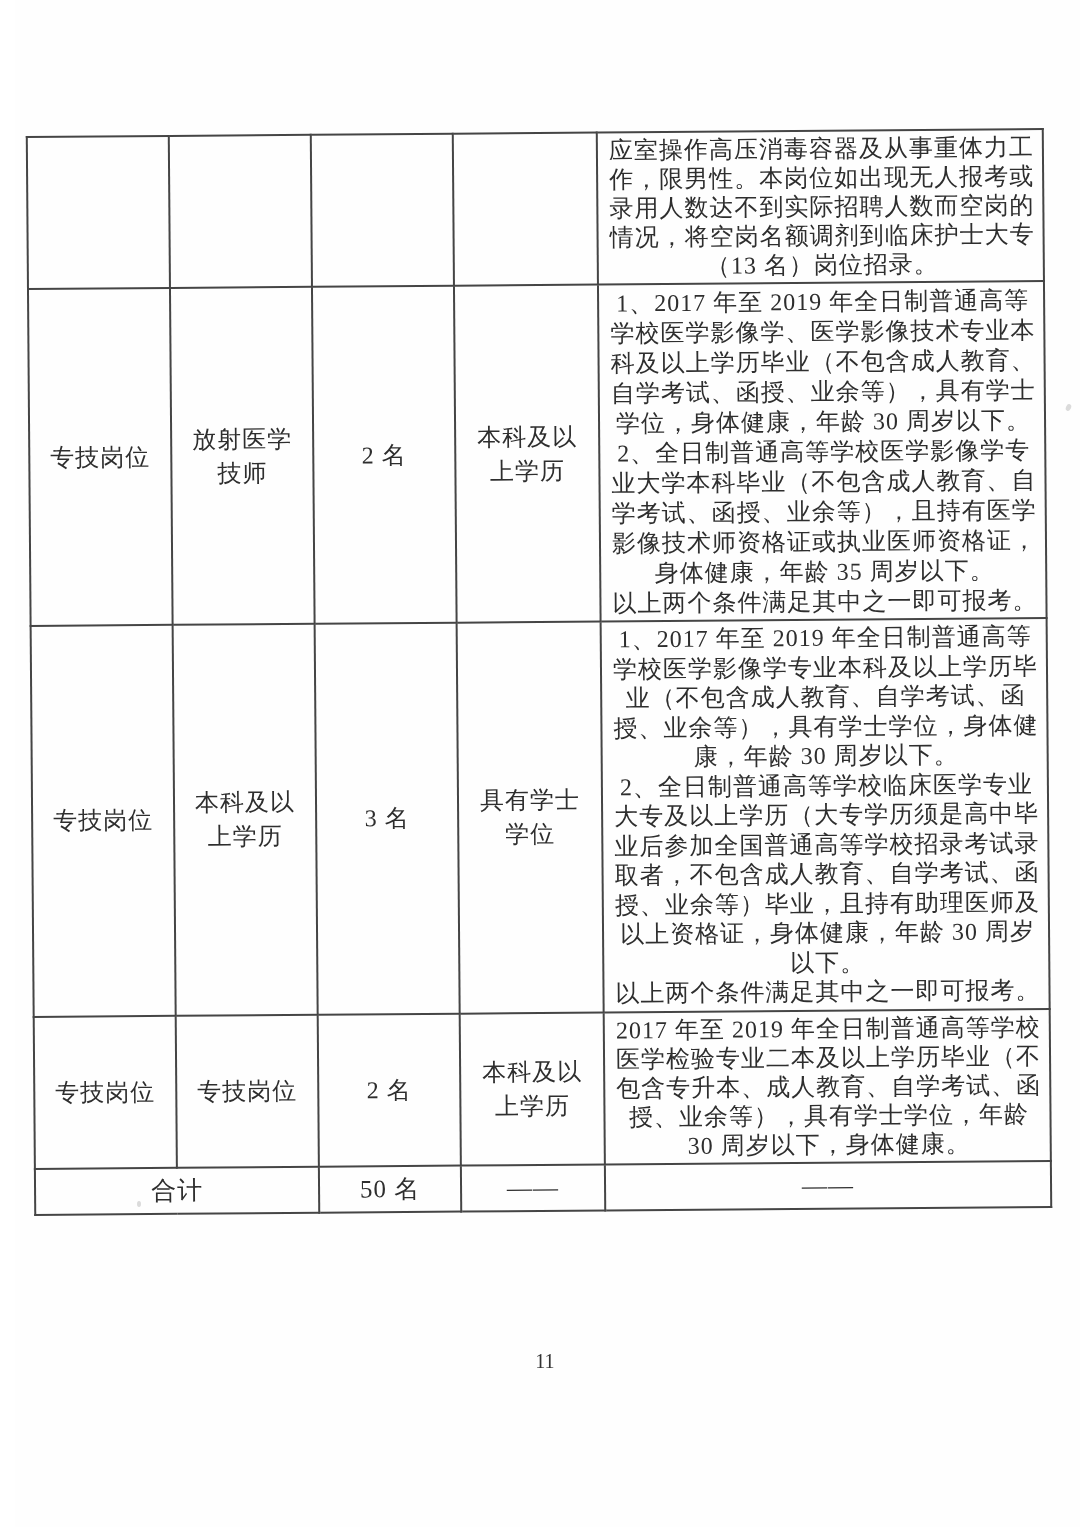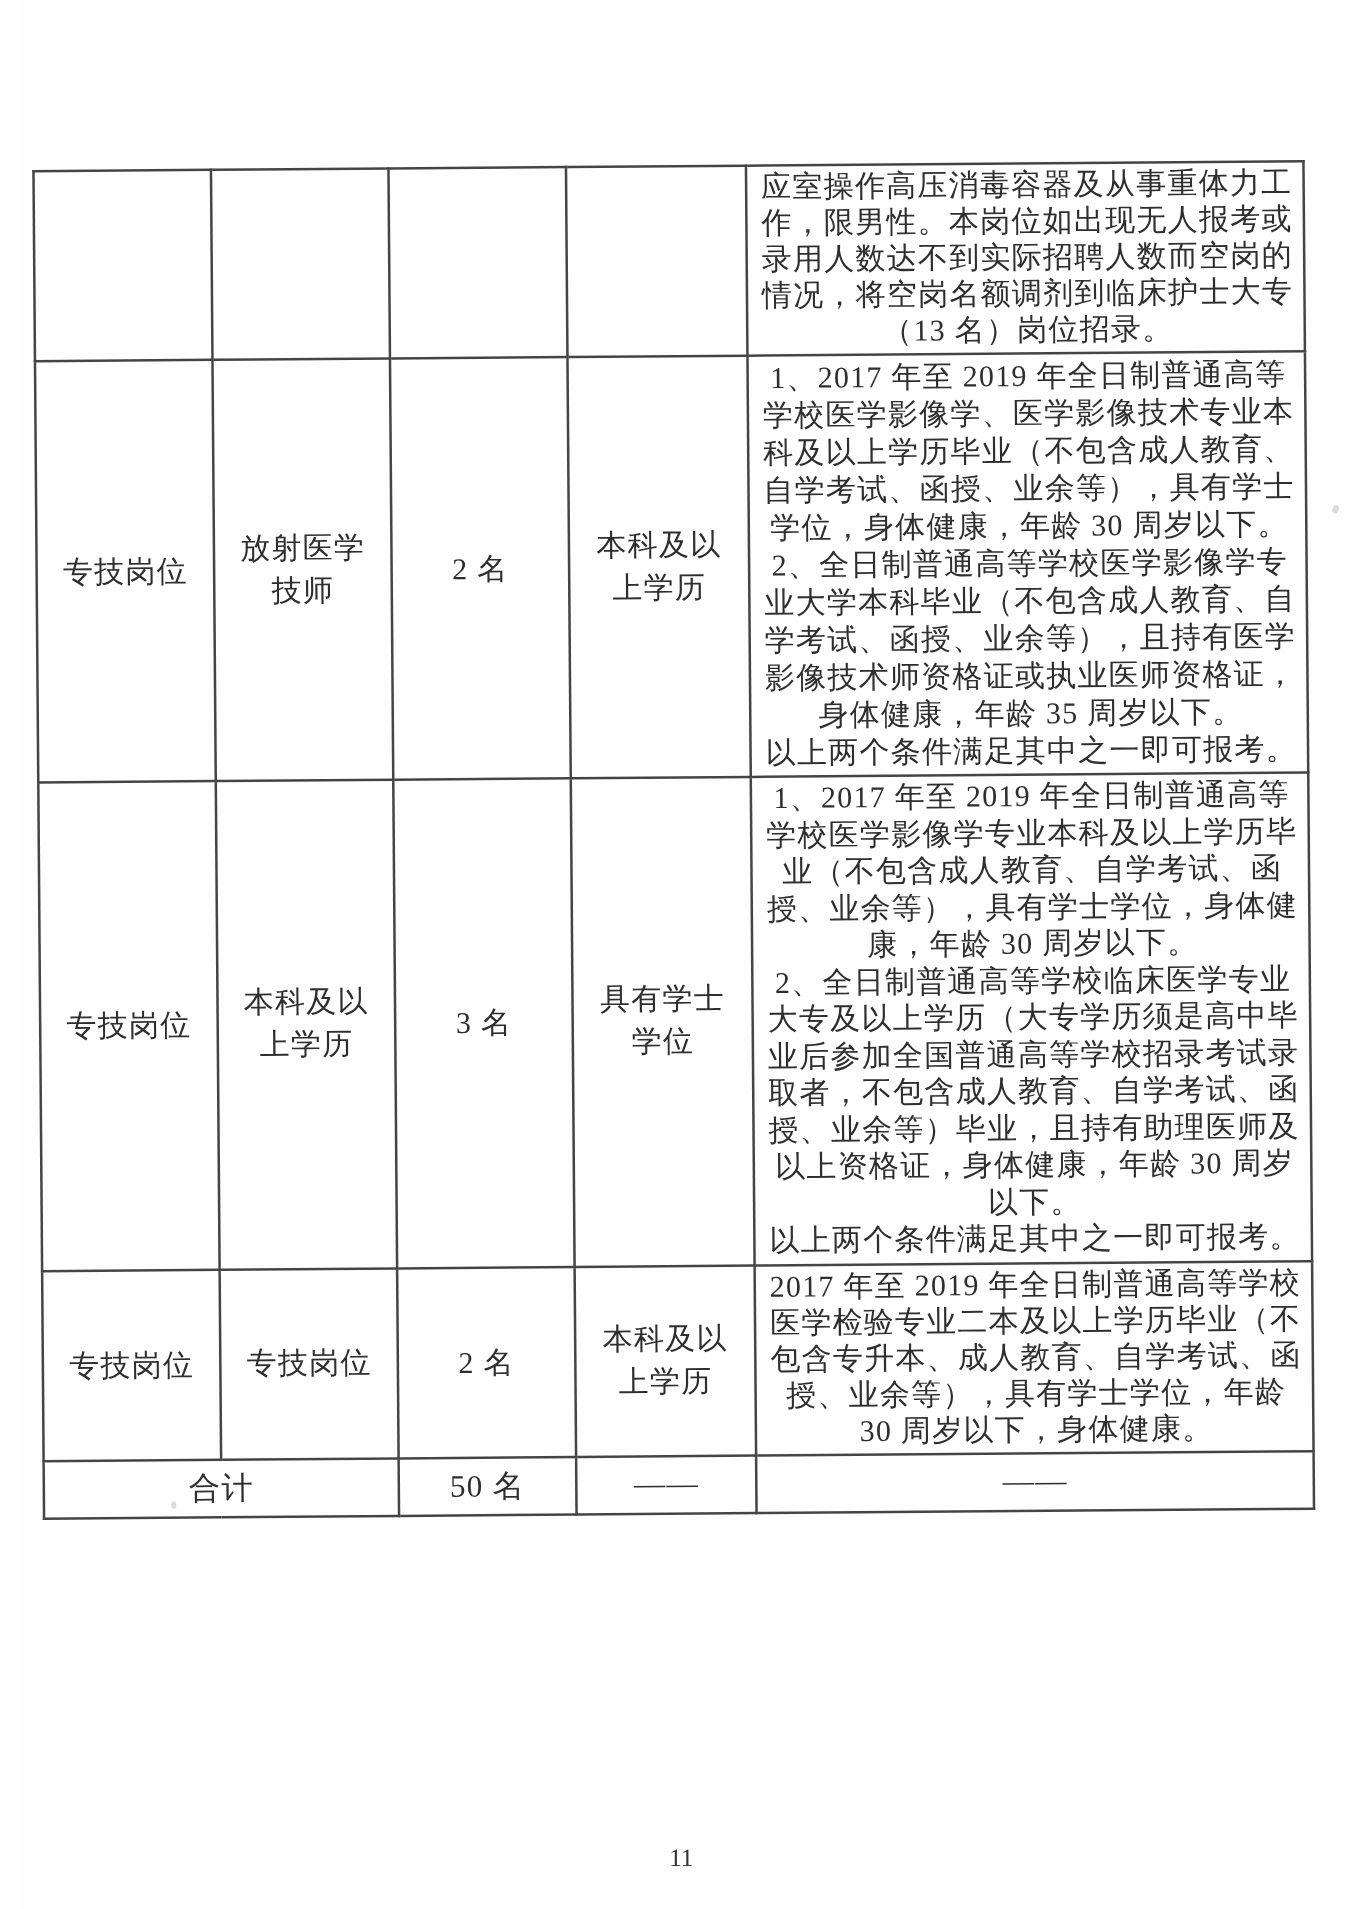--- a/index.html
+++ b/index.html
@@ -47,21 +47,21 @@
     max-width: 112px;
     line-height: 34px;
   }
   tr.total-row td {
     font-size: 25px;
     height: 46px;
   }
   .dash { letter-spacing: 0; font-size: 24px; }
   .page-number {
     position: absolute;
-    left: 0; top: 1476px;
+    left: 0; top: 1350px;
     width: 1060px;
     text-align: center;
     font-size: 20px;
     color: #333;
   }
   .speck {
     position: absolute;
     background: #bdbdbd;
     border-radius: 50%;
     opacity: 0.55;

